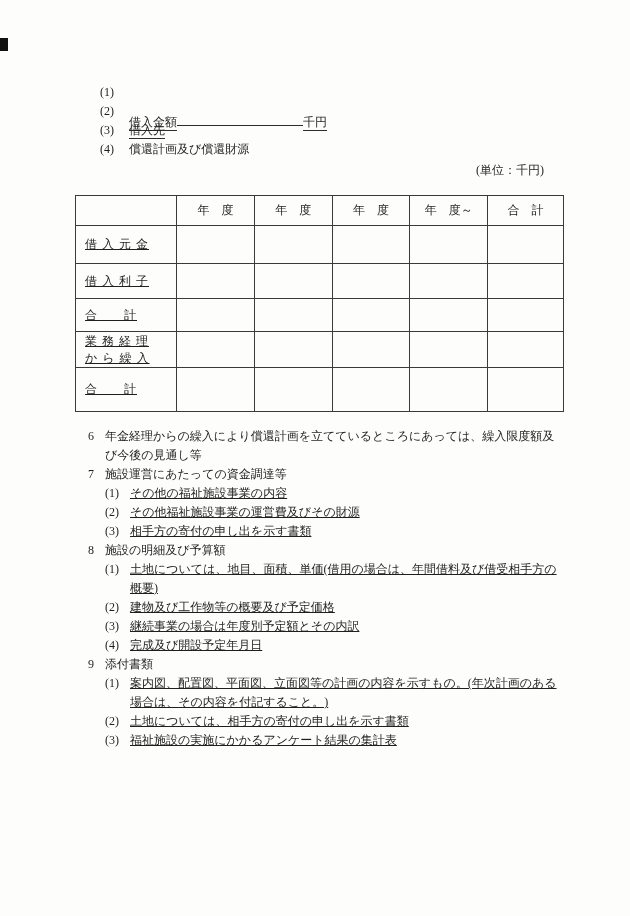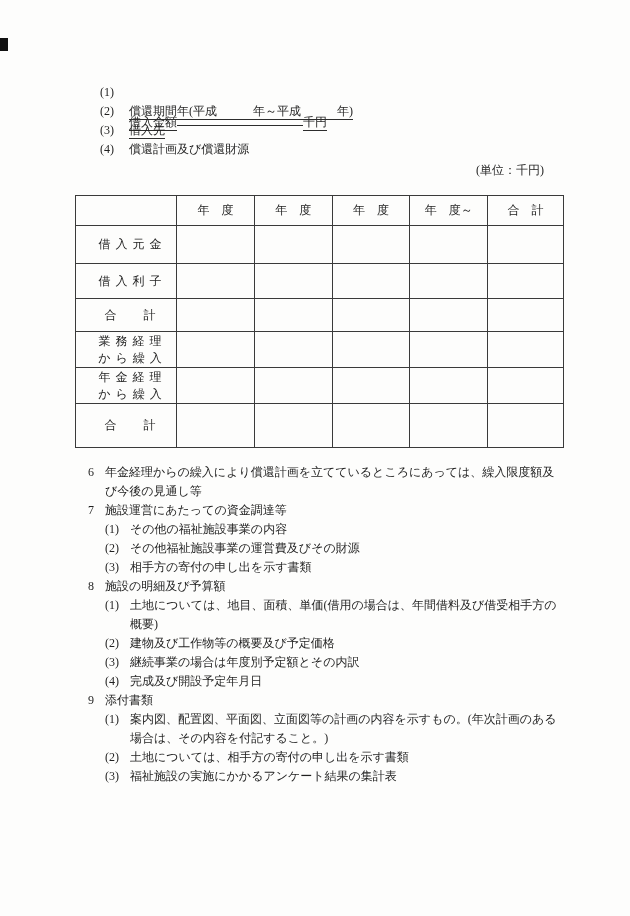--- a/index.html
+++ b/index.html
@@ -29,52 +29,52 @@
   .unit-row { text-align:right; font-size:12px; line-height:16px; margin:2px 20px 16px 0; height:16px; }
   
   .plan-table { border-collapse:collapse; width:100%; table-layout:fixed; margin-top:17px; }
   .plan-table th, .plan-table td {
     border:1px solid #3a3a3a;
     font-size:12px; font-weight:normal;
     vertical-align:middle;
   }
   .plan-table th { text-align:center; }
   .plan-table .lbl {
-    text-align:center; padding-left:9px;
+    text-align:left; padding-left:9px;
     white-space:pre-line; line-height:17px;
     letter-spacing:1px;
+    text-decoration:underline;
   }
   .hrow { height:30px; }
   .r0 { height:38px; } .r1 { height:35px; } .r2 { height:33px; }
   .r3 { height:32px; } .r4 { height:36px; } .r5 { height:36px; }
   .r6 { height:44px; }
   
   .sections { margin-top:15px; font-size:12px; line-height:19px; }
   .sec { display:flex; margin-left:13px; }
   .sec-num { flex:0 0 17px; }
   .sec-text { flex:1 1 auto; }
   .sub { display:flex; margin-left:30px; }
   .sub-num { flex:0 0 25px; }
-  .sub-text { flex:1 1 auto; }
+  .sub-text { flex:1 1 auto;text-decoration:underline; }
 </style>
 </head>
 <body>
 
 <div class="artifact"></div>
 
 <div class="page">
 
   <div class="top-list">
     <div class="top-item">
       <span class="ti-num">(1)</span>
       <span class="ti-body"><span class="u">借入金額</span><span class="u blank1"></span><span class="u">千円</span></span>
     </div>
     <div class="top-item">
       <span class="ti-num">(2)</span>
-      <span class="ti-body"><span class="u">償還期間年(平成　　　年～平成　　　年)</span></span>
     </div>
     <div class="top-item">
       <span class="ti-num">(3)</span>
       <span class="ti-body"><span class="u">借入先</span></span>
     </div>
     <div class="top-item">
       <span class="ti-num">(4)</span>
       <span class="ti-body"><span>償還計画及び償還財源</span></span>
     </div>
   </div>
@@ -125,29 +125,20 @@
     </tr>
     <tr class="r4">
       <td class="lbl">業 務 経 理
 か ら 繰 入</td>
       <td></td>
       <td></td>
       <td></td>
       <td></td>
       <td></td>
     </tr>
-    <tr class="r5">
-      <td class="lbl">年 金 経 理
-か ら 繰 入</td>
-      <td></td>
-      <td></td>
-      <td></td>
-      <td></td>
-      <td></td>
-    </tr>
     <tr class="r6">
       <td class="lbl">合　　計</td>
       <td></td>
       <td></td>
       <td></td>
       <td></td>
       <td></td>
     </tr>
   </tbody>
     </table>

